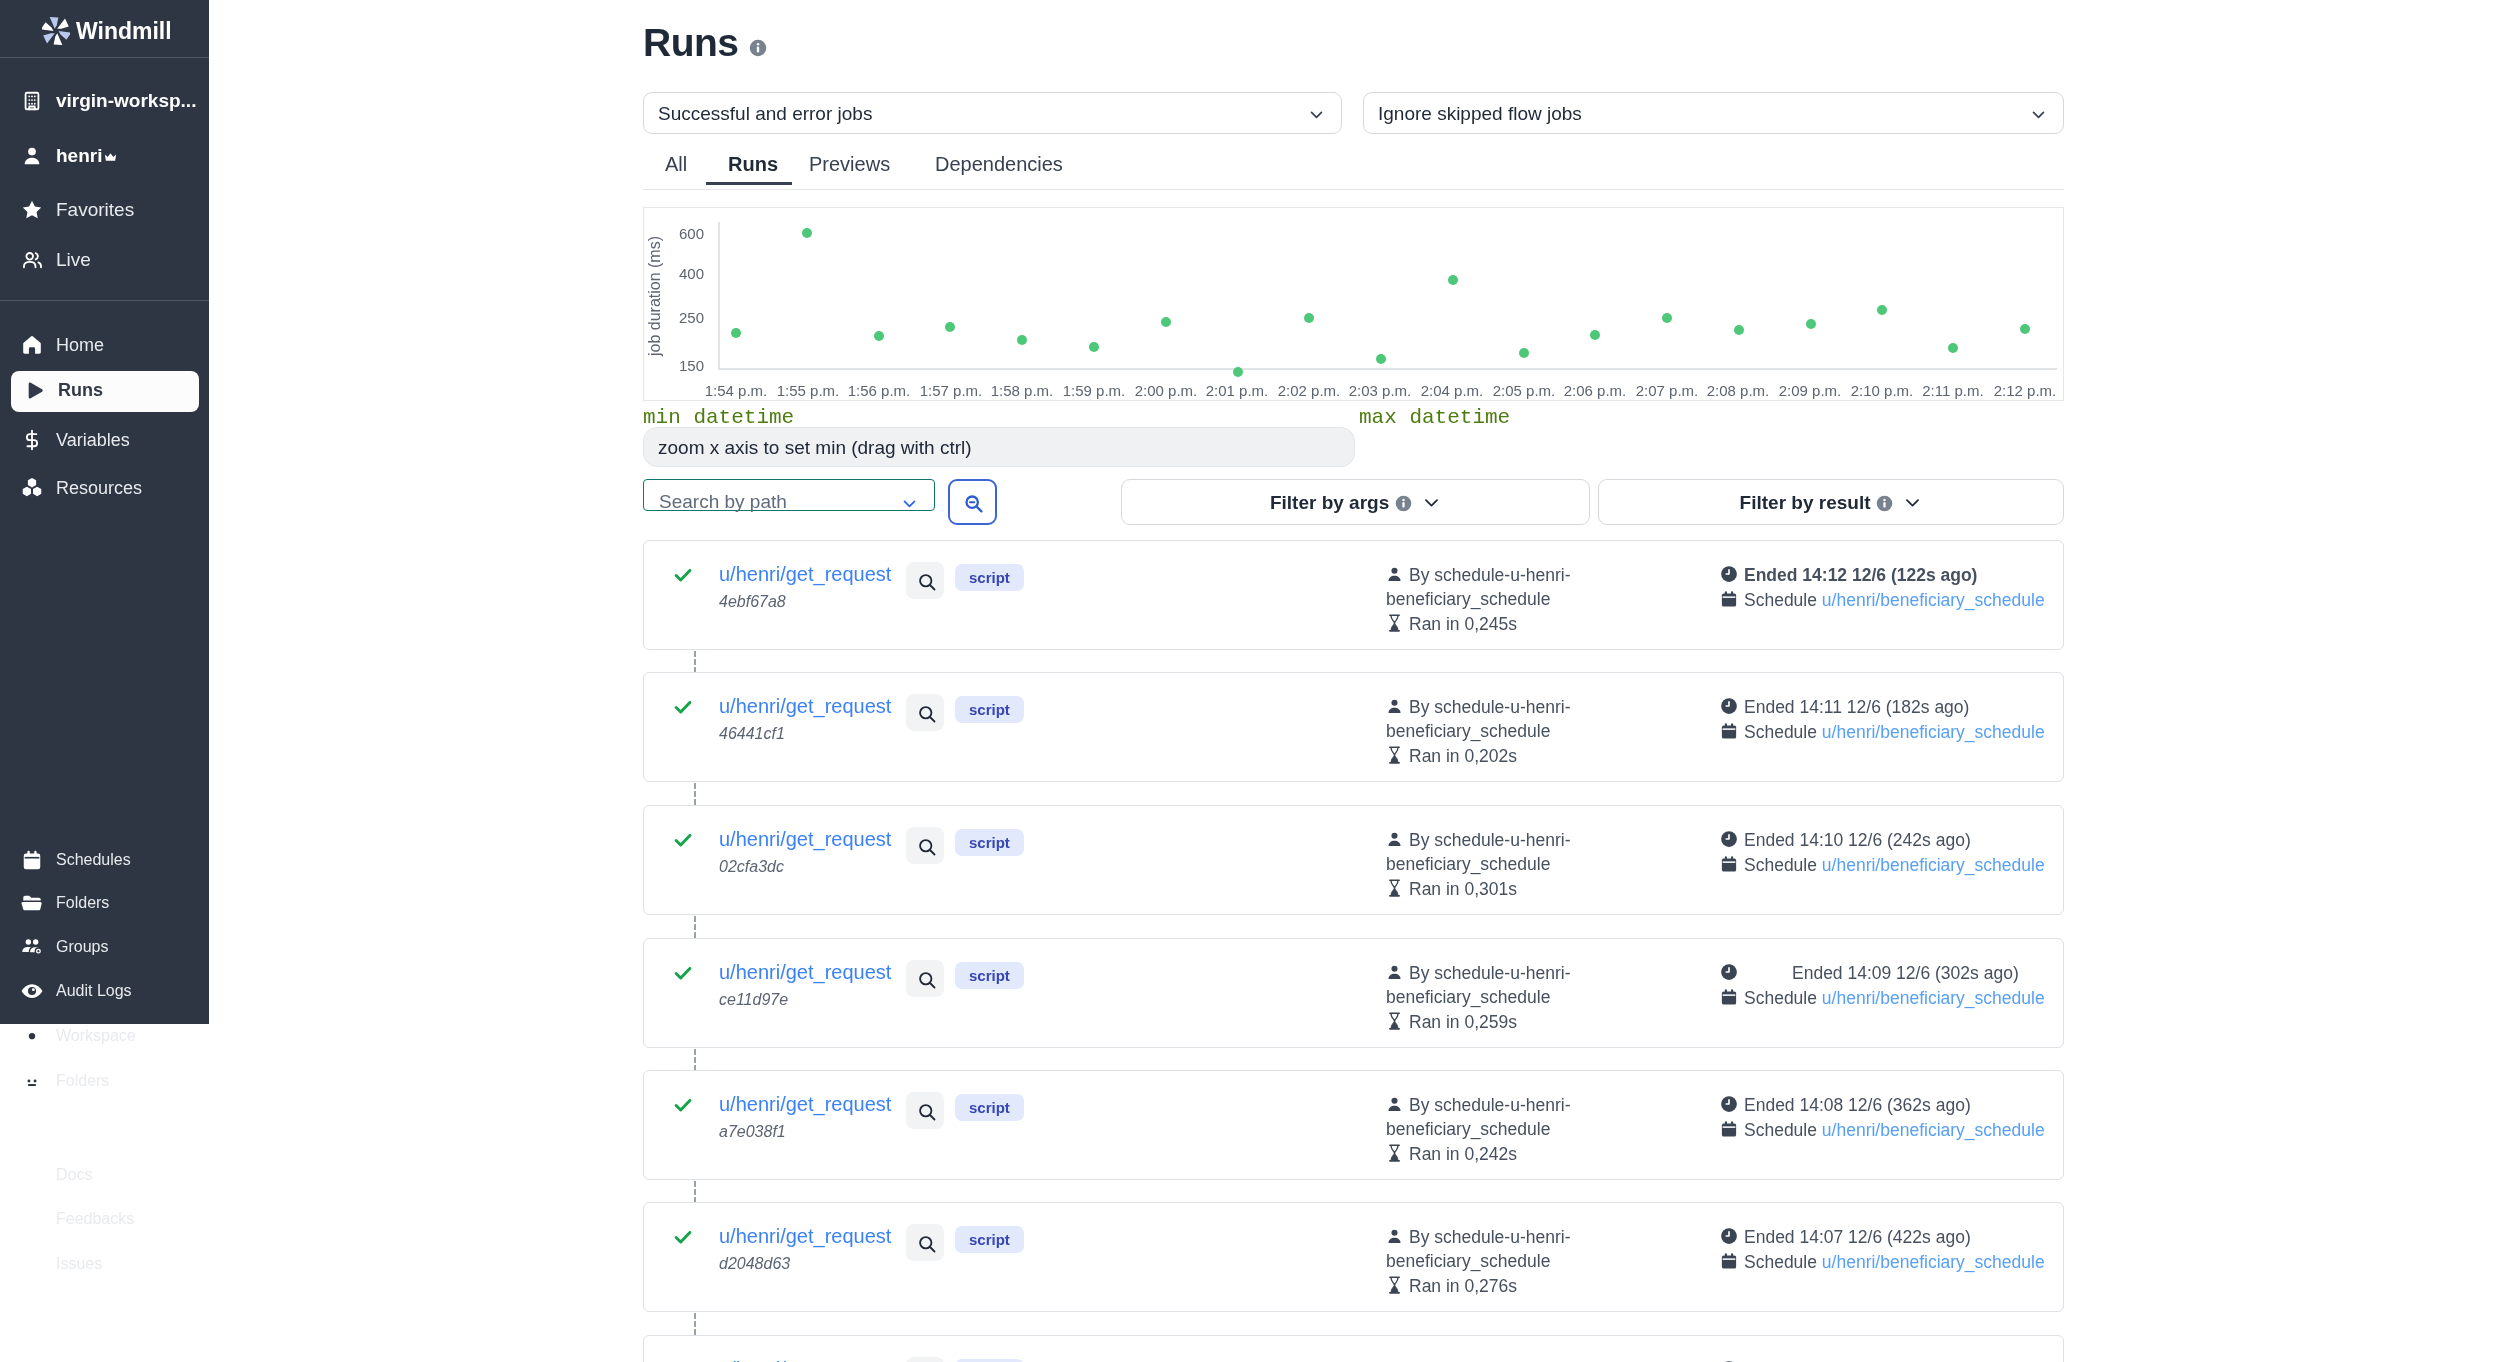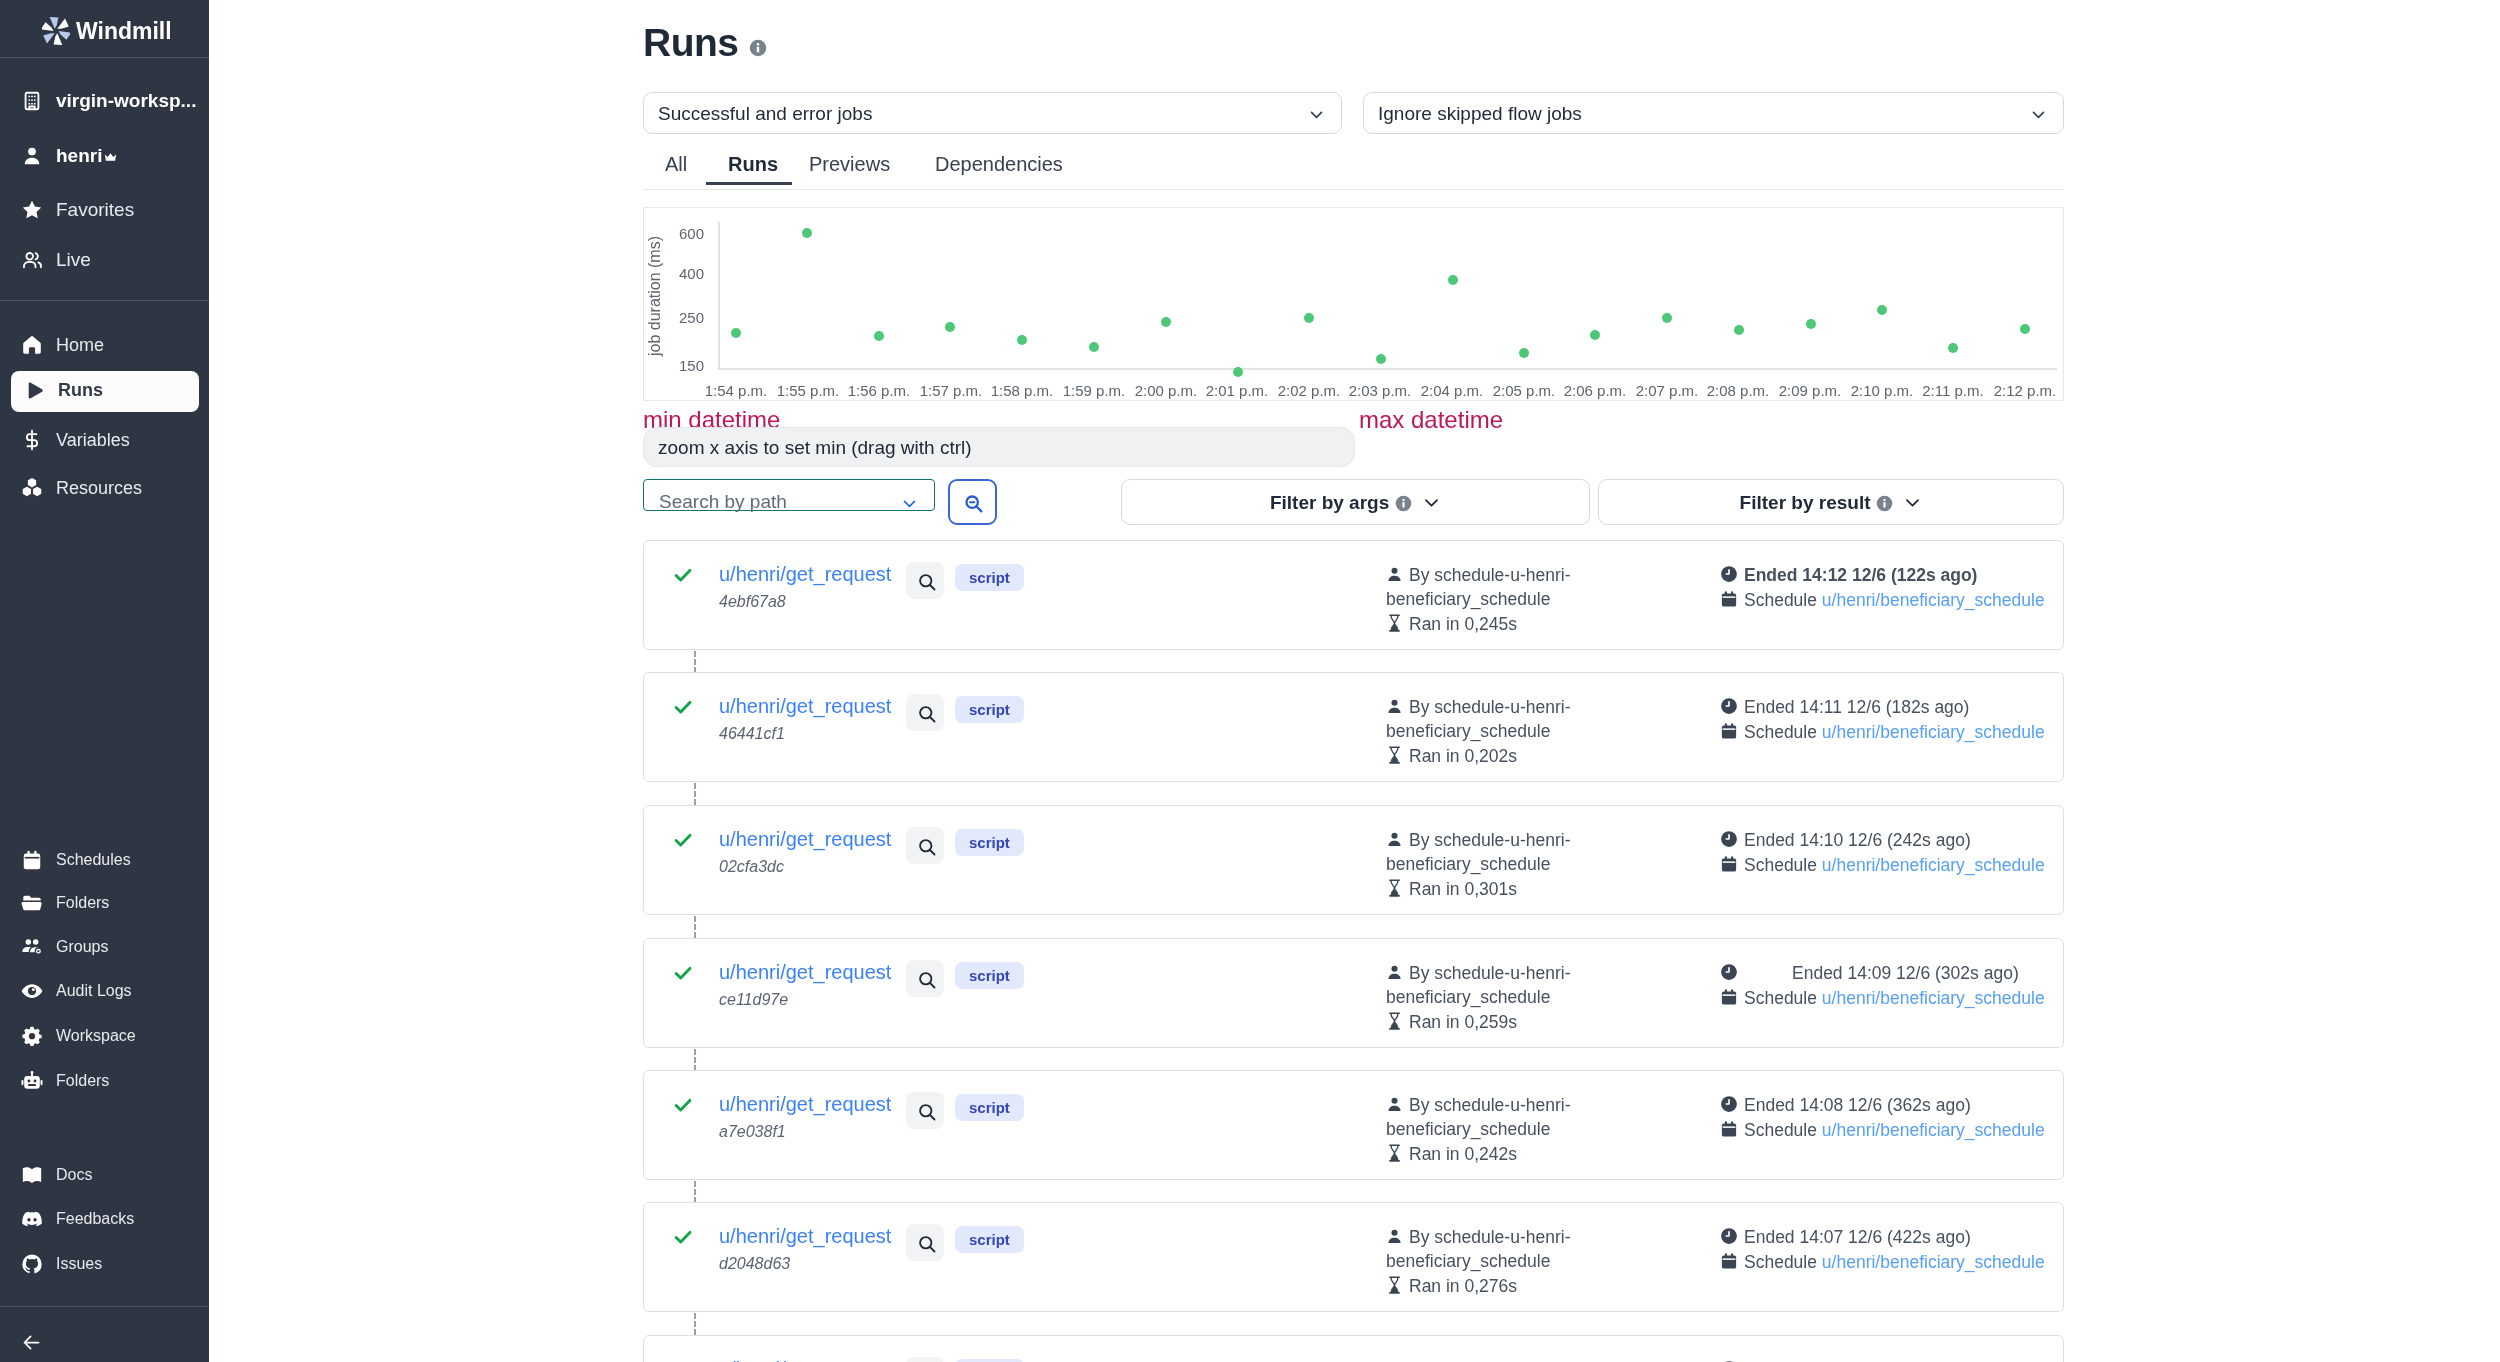--- a/index.html
+++ b/index.html
@@ -1,19 +1,19 @@
 <!DOCTYPE html>
 <html><head>
 <meta charset="utf-8">
 <style>
 * { margin:0; padding:0; box-sizing:border-box; }
 html,body { width:2500px; height:1362px; background:#fff; font-family:"Liberation Sans", sans-serif; }
 #page { position:relative; width:2500px; height:1362px; overflow:hidden; }
 
-#sidebar { position:absolute; left:0; top:0; width:209px; height:1362px; background:#2e3543; }
+#sidebar { position:absolute; left:0; top:0; width:209px; height:1024px; background:#2e3543; }
 .sb-div { position:absolute; left:0; width:209px; height:1px; background:rgba(255,255,255,0.16); }
 .sb-item { position:absolute; left:0; width:209px; height:40px; color:#e8eaed; font-size:19px; }
 .sb-item.m { font-size:18px; }
 .sb-item.s { font-size:16px; }
 .sb-item .ic { position:absolute; left:21px; top:50%; transform:translateY(-50%); width:22px; height:22px; }
 .sb-item .lb { position:absolute; left:56px; top:50%; transform:translateY(-50%); white-space:nowrap; }
 .sb-item.b .lb { font-weight:600; color:#fff; }
 #runs-pill { position:absolute; left:11px; top:371px; width:188px; height:41px; background:#fcfcfd; border-radius:8px; }
 #runs-pill .ic { position:absolute; left:12px; top:9px; width:22px; height:22px; }
 #runs-pill .lb { position:absolute; left:47px; top:9px; font-weight:bold; font-size:18px; color:#323a49; }
@@ -28,21 +28,21 @@
 #sel1 { left:0px; width:699px; }
 #sel2 { left:720px; width:701px; }
 
 #tabs { position:absolute; left:0; top:146px; width:1421px; height:44px; }
 .tab { position:absolute; top:7px; font-size:20px; color:#374151; }
 #tabline { position:absolute; left:0; top:43px; width:1421px; height:1px; background:#e5e7eb; }
 #tabactive { position:absolute; left:63px; top:36px; width:86px; height:3px; background:#374151; }
 
 #chart { position:absolute; left:0; top:207px; width:1421px; height:194px; border:1px solid #e5e7eb; background:#fff; }
 
-.dtlabel { position:absolute; font-size:24px; color:#be185d; }
+.dtlabel { position:absolute; font-size:21px; color:#4d7c0f;font-family:Liberation Mono, monospace; }
 .dtinput { position:absolute; top:427px; height:40px; background:#eff1f3; border:1px solid #e3e6ea; border-radius:8px; font-size:19px; color:#202939; }
 .dtinput .tx { position:absolute; left:14px; top:9px; white-space:nowrap; }
 
 #searchbox { position:absolute; left:0; top:479px; width:292px; height:32px; border:1px solid #0f766e; border-radius:4px; }
 #searchbox .tx { position:absolute; left:15px; top:11px; font-size:19px; color:#606b7b; }
 #searchbox .ch { position:absolute; right:16px; top:15px; width:17px; height:17px; }
 #searchbtn { position:absolute; left:305px; top:479px; width:49px; height:46px; border:2px solid #3c66d6; border-radius:9px; }
 #searchbtn svg { position:absolute; left:13px; top:12px; }
 .filterbox { position:absolute; top:479px; height:46px; border:1px solid #d5d9de; border-radius:9px; }
 .filterbox .in { position:absolute; left:0; top:12px; width:100%; text-align:center; font-size:19px; font-weight:bold; color:#1f2937; white-space:nowrap; }

